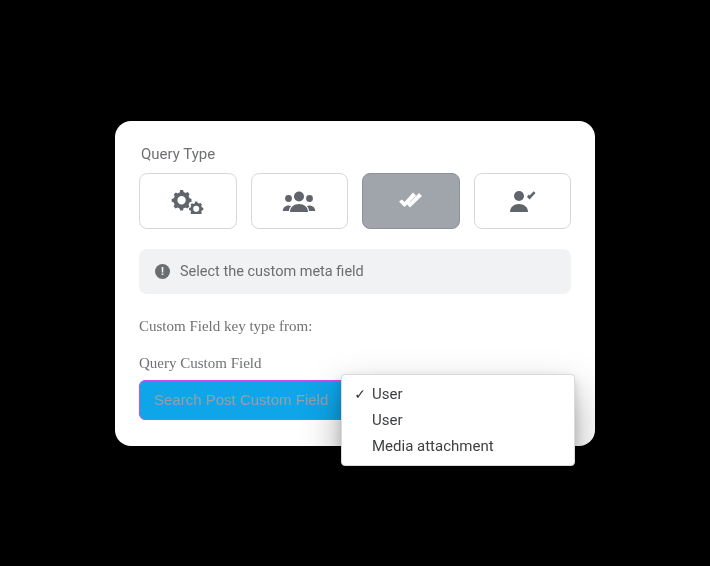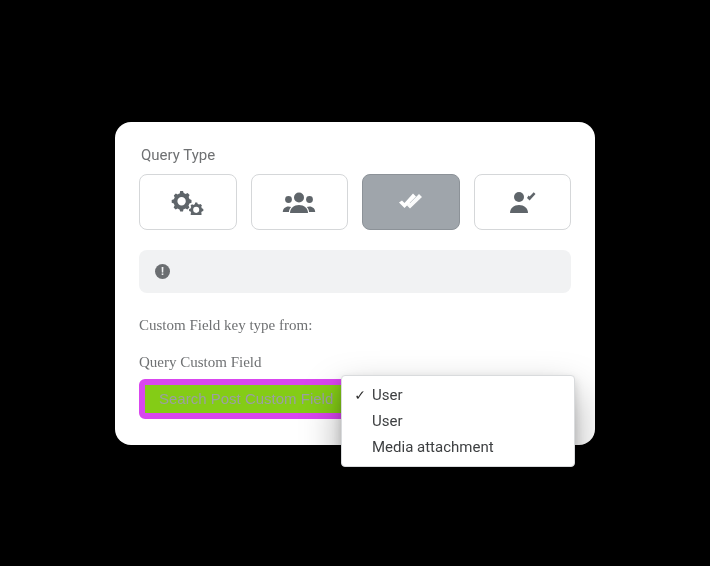--- a/index.html
+++ b/index.html
@@ -79,27 +79,27 @@
   }
   .field-label.sm { margin-top: 20px; margin-bottom: 8px; }
 
   .search-row {
     display: flex;
     gap: 8px;
     align-items: stretch;
   }
   .search-input-wrap {
     flex: 1;
-    border: 6px solid #d946ef;
+    border: 1px solid #d946ef;
     border-radius: 6px;
     height: 40px;
     display: flex;
     align-items: center;
     padding: 0 6px 0 12px;
-    background: #84cc16;
+    background: #0ea5e9;
   }
   .search-input {
     flex: 1;
     border: 0;
     outline: 0;
     font-size: 15px;
     color: #4a4a4a;
     background: transparent;
   }
   .search-input::placeholder { color: #9b9fa3; }
@@ -204,20 +204,21 @@
           <path d="M3 23c0-5 4-8 9-8s9 3 9 8H3z"></path>
           <path d="M20 8l2.6 2.6L28.5 4l-1.8-1.8-4.1 4.4-1-1z"></path>
         </svg>
       </span>
     </div>
 
   </div>
 
   <div class="notice">
     <span class="info-icon">!</span>
+    <span>Select the custom meta field</span>
   </div>
 
   <div class="field-label">Custom Field key type from:</div>
 
   <div class="field-label sm">Query Custom Field</div>
 
   <div class="search-row">
     <div class="search-input-wrap">
       <input class="search-input" placeholder="Search Post Custom Field" style="">
       <span class="search-caret"></span>

